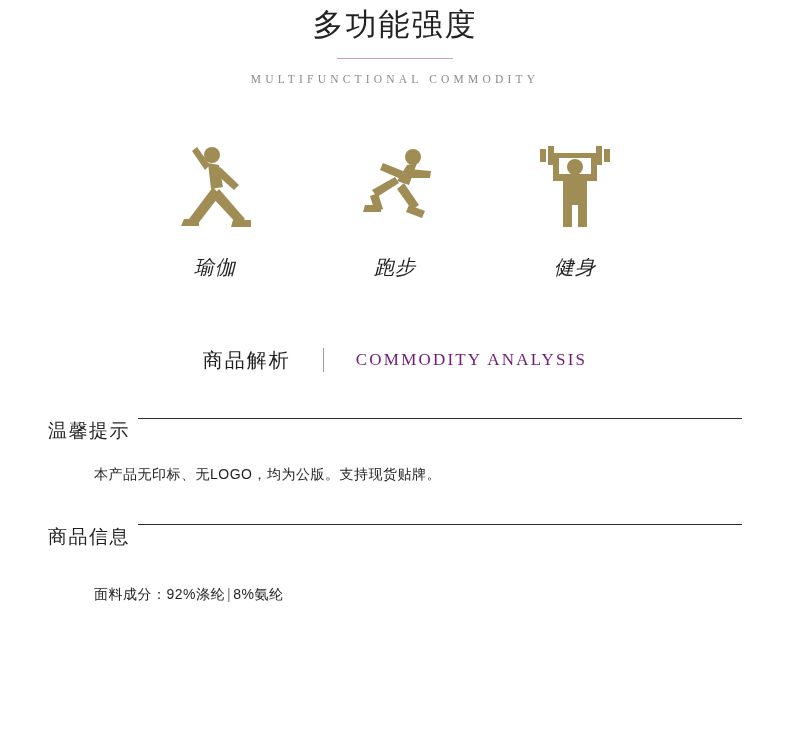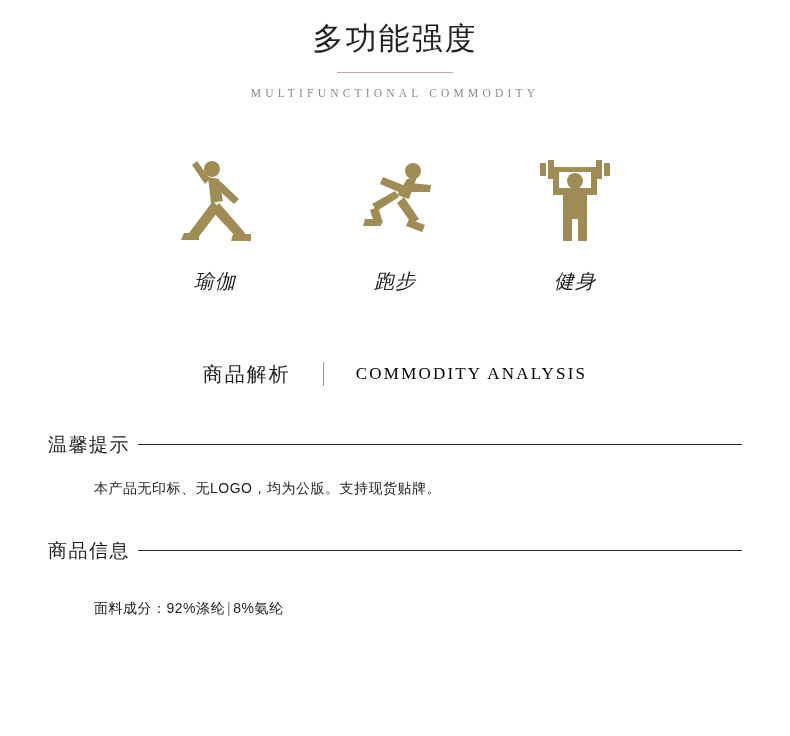--- a/index.html
+++ b/index.html
@@ -16,21 +16,21 @@
   }
   .page {
     position: relative;
     width: 790px;
     height: 736px;
   }
 
   
   .header {
     text-align: center;
-    padding-top: 18px;
+    padding-top: 4px;
   }
   .header-title {
     font-family: "Liberation Sans", sans-serif;
     font-size: 31px;
     font-weight: 400;
     letter-spacing: 2px;
     color: #222222;
     line-height: 1.35;
   }
   .header-rule {
@@ -88,31 +88,30 @@
   }
   .analysis-divider {
     width: 1px;
     height: 24px;
     background: #9a9a9a;
   }
   .analysis-en {
     font-family: "Liberation Serif", serif;
     font-size: 17px;
     letter-spacing: 2.2px;
-    color: #000000;
+    color: #701a75;
   }
 
   
   .block {
     margin-top: 44px;
     padding: 0 48px;
   }
   .block-head {
     display: flex;
-    align-items: center;
     gap: 8px;
   }
   .block-title {
     font-size: 19px;
     color: #1f1f1f;
     letter-spacing: 1.5px;
     white-space: nowrap;
   }
   .block-line {
     flex: 1 1 auto;

